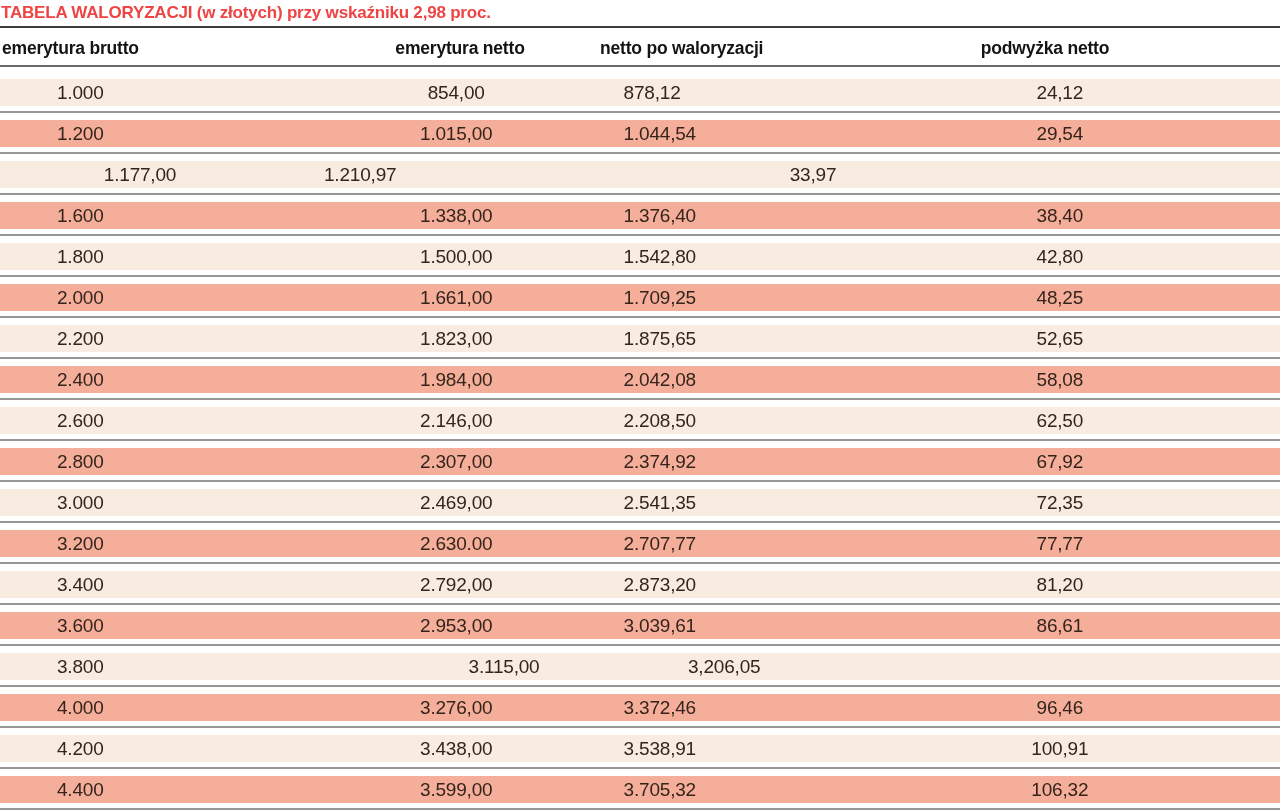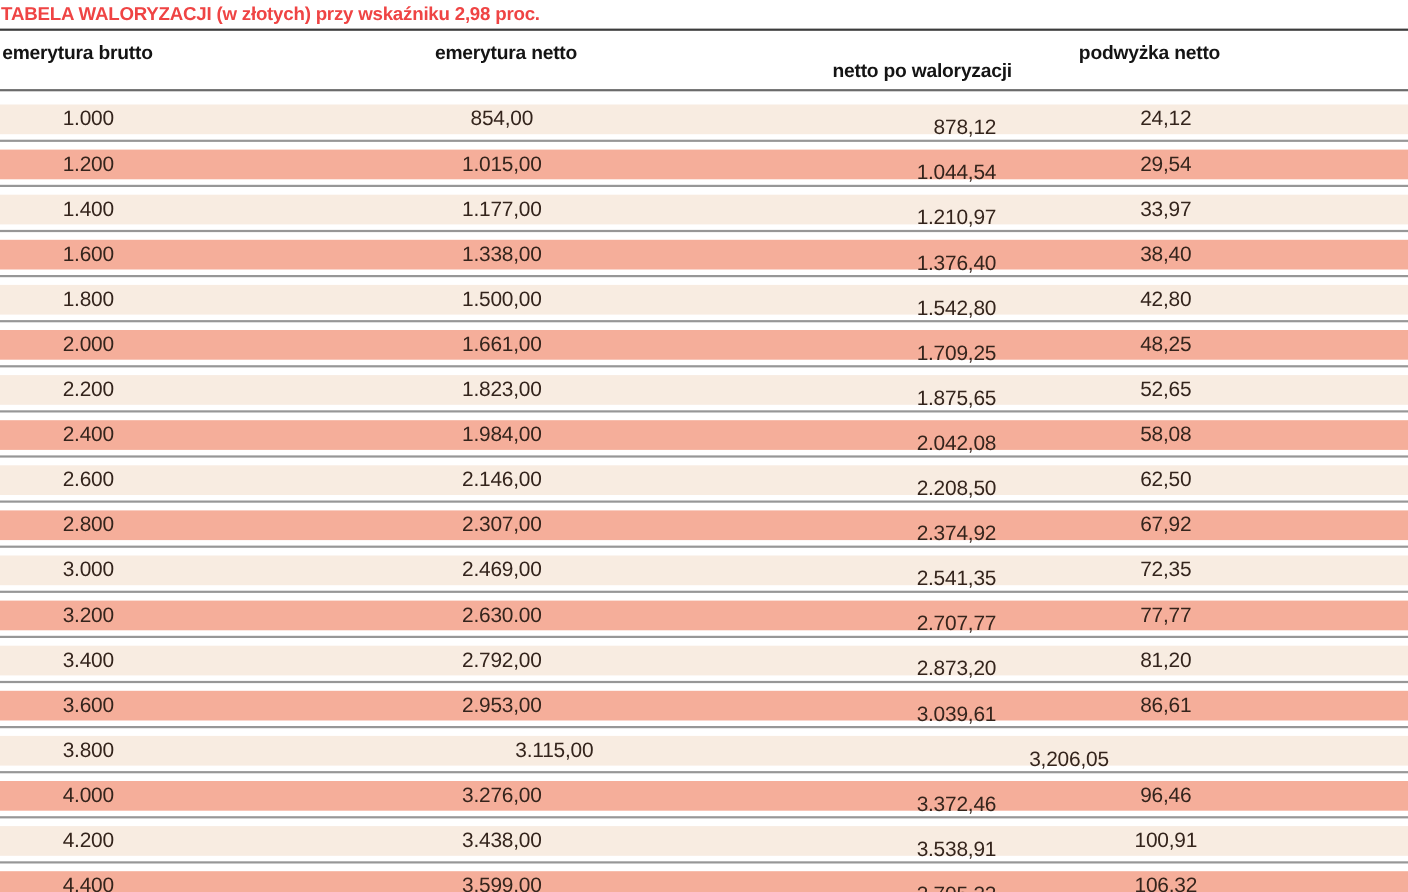--- a/index.html
+++ b/index.html
@@ -27,21 +27,21 @@
     font-size: 17.5px;
     line-height: 18px;
     font-weight: bold;
     letter-spacing: -0.2px;
     color: #141414;
   }
   .colheads-rule { height: 2px; background: #6b6b6b; }
 
   .c1 { width: 320px; text-align: left; padding-left: 2px; }
   .c2 { width: 280px; text-align: center; }
-  .c3 { width: 320px; text-align: right; margin-top: 16px; }
+  .c3 { width: 320px; text-align: left; }
   .c4 { width: 360px; text-align: center; padding-right: 110px; }
 
   .rows { padding-top: 12px; }
   .row .band {
     display: flex;
     align-items: center;
     height: 27px;
     font-size: 19px;
     letter-spacing: -0.2px;
     color: var(--cell-text, #34241c);
@@ -90,21 +90,20 @@
           <div class="c1">1.200</div>
           <div class="c2">1.015,00</div>
           <div class="c3">1.044,54</div>
           <div class="c4">29,54</div>
         </div>
         <div class="sep"></div>
       </div>
 
       <div class="row light">
         <div class="band">
-          <div class="c1">1.400</div>
           <div class="c2">1.177,00</div>
           <div class="c3">1.210,97</div>
           <div class="c4">33,97</div>
         </div>
         <div class="sep"></div>
       </div>
 
       <div class="row salmon">
         <div class="band">
           <div class="c1">1.600</div>

